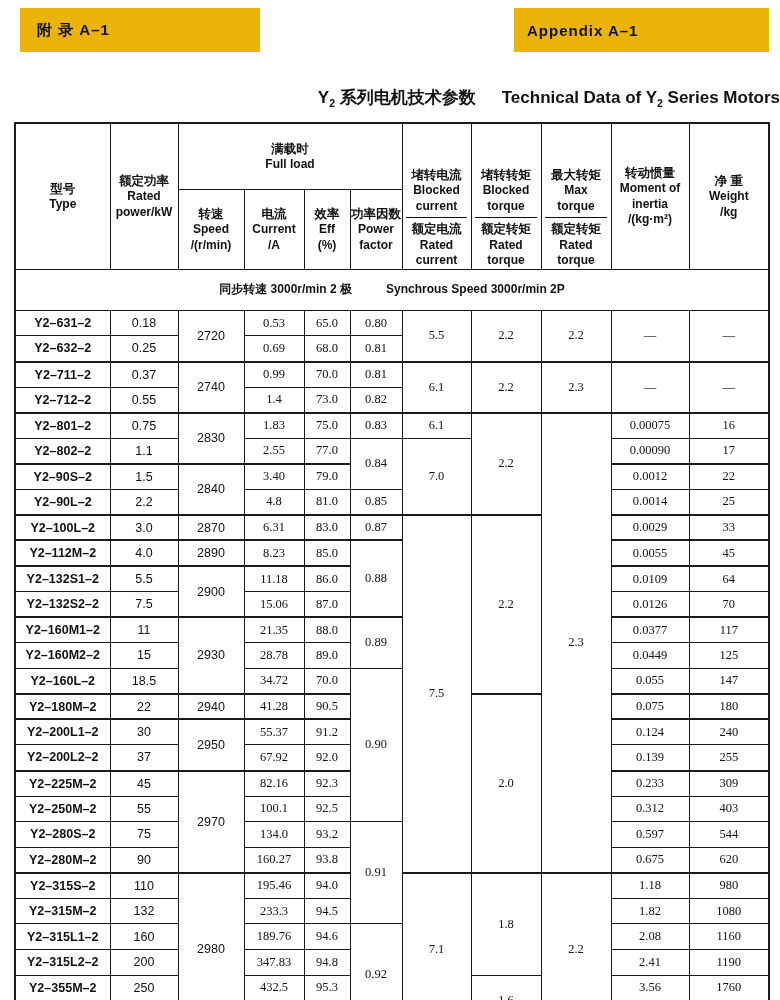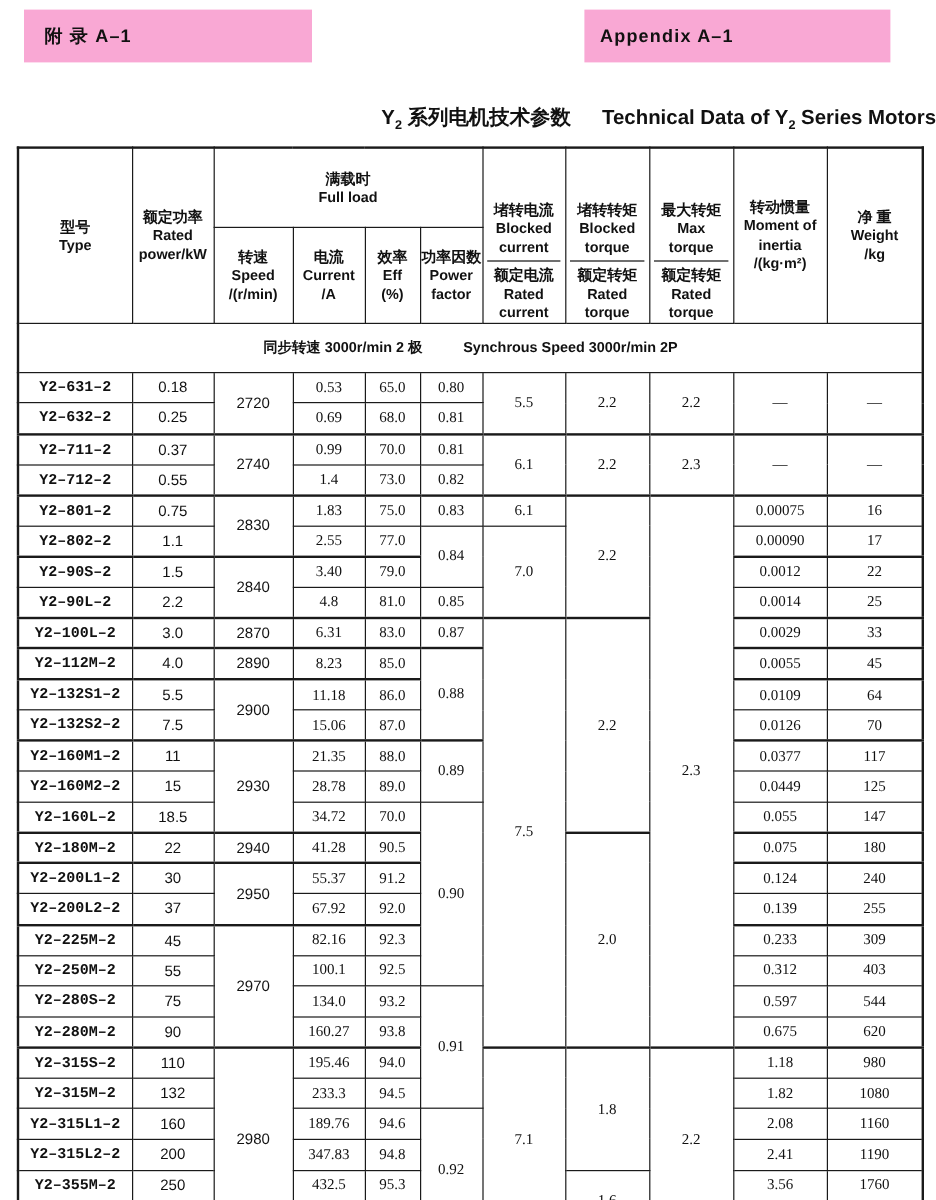--- a/index.html
+++ b/index.html
@@ -1,21 +1,21 @@
 <!DOCTYPE html>
 <html><head>
 <meta charset="utf-8">
 <style>
   html,body { margin:0; padding:0; background:#ffffff; }
   body { width:780px; height:1000px; position:relative; font-family:"Liberation Sans",sans-serif; color:#111; }
   .page { position:relative; width:780px; height:1000px; overflow:hidden; }
 
-  .hdr-box { position:absolute; top:8px; height:44px; background:#f9a8d4; display:flex; align-items:center; font-weight:bold; font-size:15px; letter-spacing:1px; }
+  .hdr-box { position:absolute; top:8px; height:44px; background:#eab308; display:flex; align-items:center; font-weight:bold; font-size:15px; letter-spacing:1px; }
   .hdr-left  { left:20px;  width:240px; padding-left:17px; box-sizing:border-box; }
-  .hdr-right { left:487px; width:255px; padding-left:13px; box-sizing:border-box; }
+  .hdr-right { left:514px; width:255px; padding-left:13px; box-sizing:border-box; }
 
   .title { position:absolute; top:86px; left:0; width:780px; text-align:right; font-weight:bold; font-size:17px; }
   .title sub { font-size:0.62em; }
   .tgap { display:inline-block; width:26px; }
 
   table.motors { position:absolute; left:14px; top:122px; width:754px; border-collapse:collapse; table-layout:fixed; border:2px solid #1a1a1a; }
   th, td { border:1px solid #1a1a1a; text-align:center; vertical-align:middle; padding:0; overflow:hidden; }
 
   thead tr.h1 { height:50px; }
   thead tr.h2 { height:60px; }
@@ -23,21 +23,21 @@
   thead .zh { font-size:12.5px; }
 
   .frac { display:flex; flex-direction:column; align-items:center; justify-content:center; padding:0 2px;margin-top:43px; }
   .frac .den { border-top:1.5px solid #111; margin-top:3px; padding-top:3px; width:96%; }
 
   td.section { height:40px; font-weight:bold; font-size:12px; font-family:"Liberation Sans",sans-serif; }
   .sgap { display:inline-block; width:34px; }
 
   tbody tr.dr { height:25.57px; }
   tbody td { font-family:"Liberation Serif",serif; font-size:12.5px; }
-  tbody td[data-col="type"]  { font-family:Liberation Mono, monospace; font-weight:bold; font-size:12.5px; }
+  tbody td[data-col="type"]  { font-family:Liberation Sans, sans-serif; font-weight:bold; font-size:12.5px; }
   tbody td[data-col="power"], tbody td[data-col="speed"] { font-family:"Liberation Sans",sans-serif; font-size:12.5px; }
   tbody tr.gs td { border-top:2px solid #1a1a1a; }
 </style>
 </head>
 <body>
 
 <div class="page">
 
   <div class="hdr-box hdr-left">
     <span>附 录 A–1</span>

